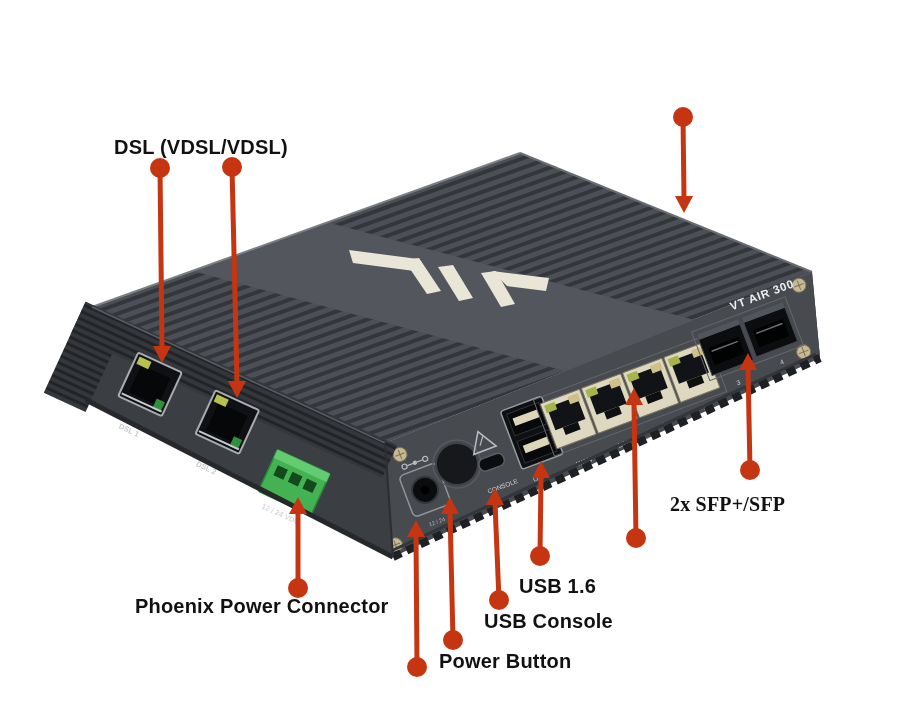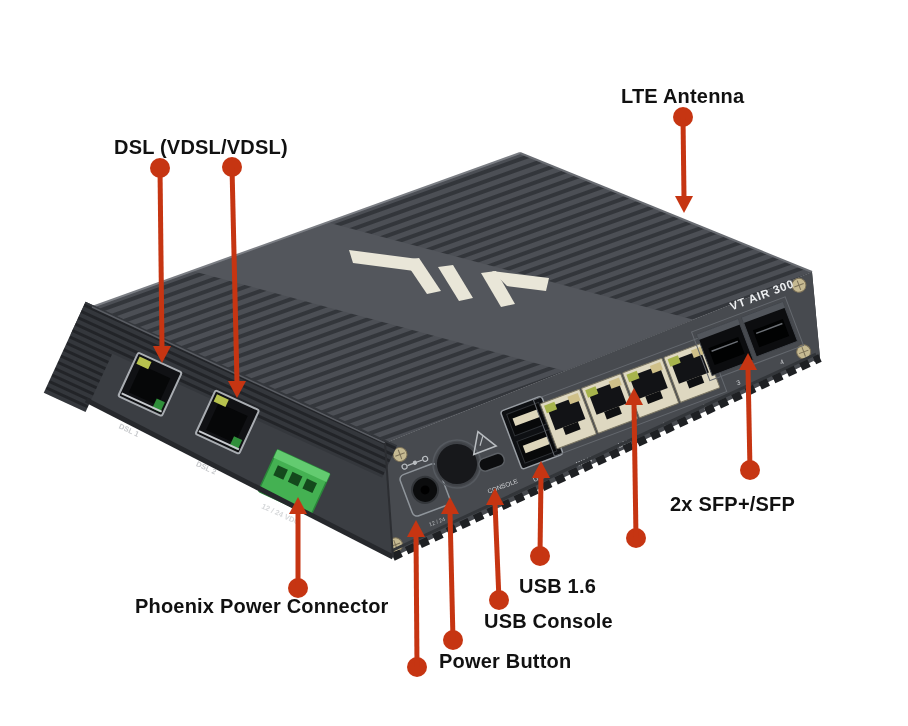--- a/index.html
+++ b/index.html
@@ -256,21 +256,20 @@
         <polygon points="407,537 425,537 416,520" stroke="none"></polygon>
       </g>
       <g>
         <circle cx="298" cy="588" r="10" stroke="none"></circle>
         <line x1="298" y1="588" x2="298" y2="512" stroke-width="5"></line>
         <polygon points="289,514 307,514 298,497" stroke="none"></polygon>
       </g>
     </g>
   </svg>
 
-  <div class="callout-label" style="left:621px;top:85px;">LTE Antenna</div>
   <div class="callout-label" style="left:114px;top:136px;">DSL (VDSL/VDSL)</div>
-  <div class="callout-label" style="left:670px;top:493px;">2x SFP+/SFP</div>
+  <div class="callout-label" style="left:670px;top:493px;font-family:Liberation Serif, serif;">2x SFP+/SFP</div>
   <div class="callout-label" style="left:519px;top:575px;">USB 1.6</div>
   <div class="callout-label" style="left:484px;top:610px;">USB Console</div>
   <div class="callout-label" style="left:439px;top:650px;">Power Button</div>
   <div class="callout-label" style="left:135px;top:595px;">Phoenix Power Connector</div>
 
 </div>
 
 </body></html>

